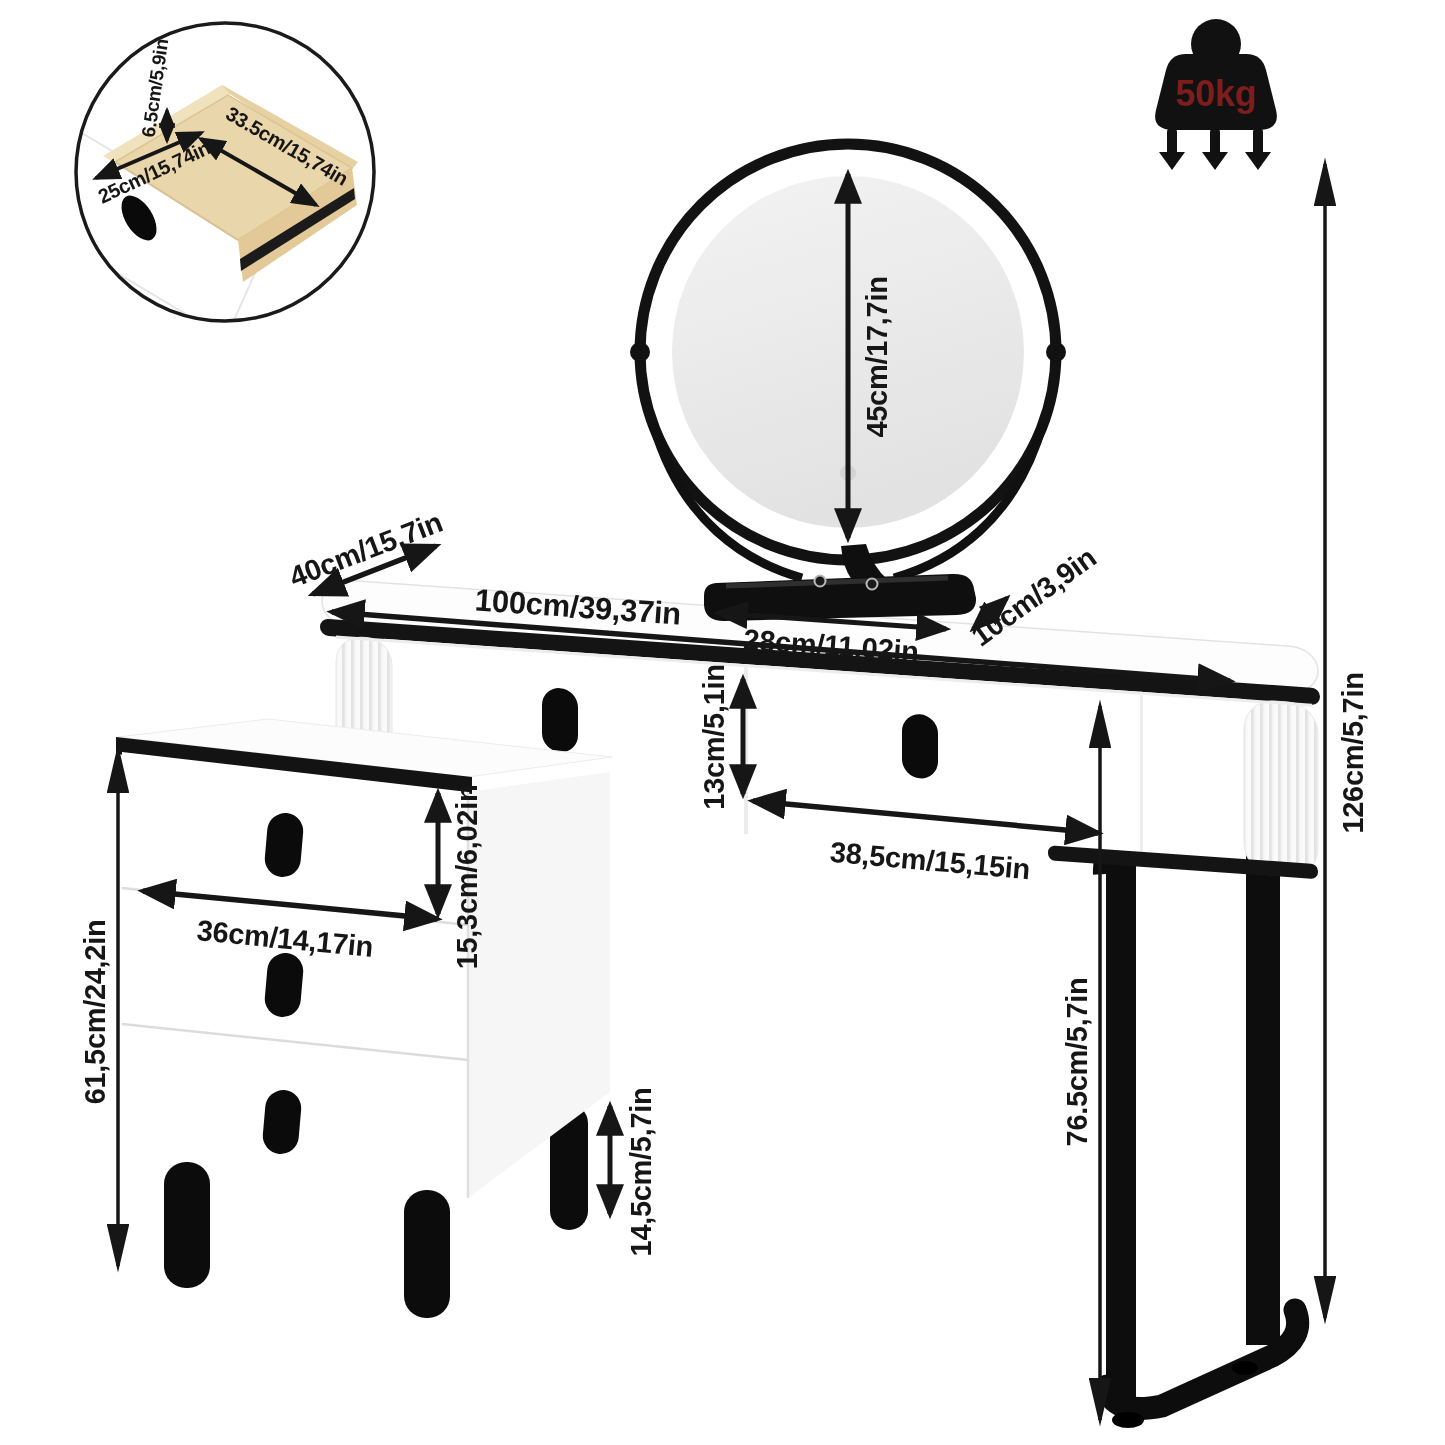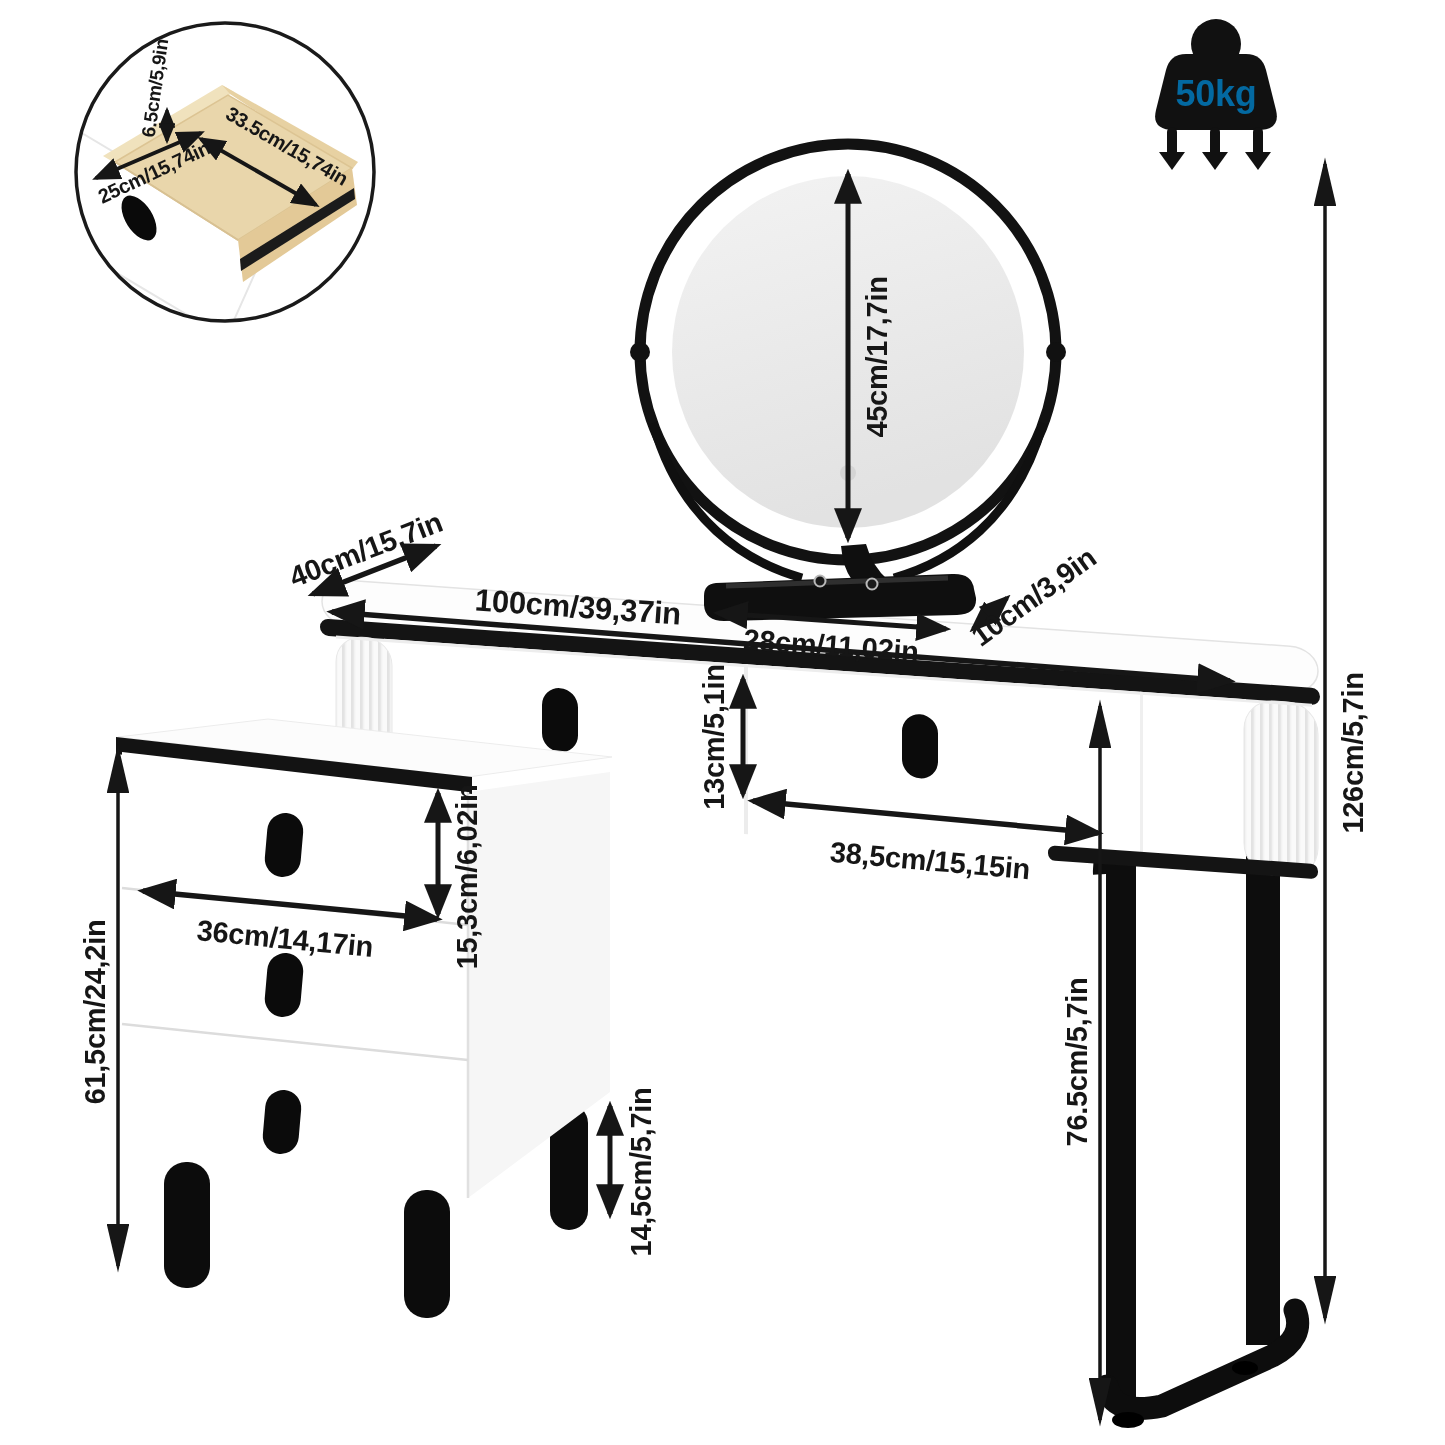--- a/index.html
+++ b/index.html
@@ -6,21 +6,21 @@
   .stage{
     position:relative;width:1445px;height:1445px;background:#ffffff;overflow:hidden;
     font-family:"Liberation Sans","DejaVu Sans",sans-serif;
   }
   .art{position:absolute;left:0;top:0;width:1445px;height:1445px;}
   .lbl{
     position:absolute;white-space:nowrap;color:#161616;font-weight:700;
     transform:translate(-50%,-50%) rotate(var(--r,0deg));
     font-size:var(--fs,29px);letter-spacing:-0.3px;line-height:1;
   }
-  .lbl.white{color:#0369a1;}
+  .lbl.white{color:#7f1d1d;}
 </style>
 </head>
 <body>
 
 <div class="stage">
 
 <svg class="art" viewBox="0 0 1445 1445" aria-hidden="true">
   <defs>
     <marker id="ah" viewBox="0 0 10 8" refX="8.5" refY="4" markerWidth="7" markerHeight="5.6" orient="auto-start-reverse">
       <path d="M0,0 L10,4 L0,8 Z" fill="#161616"></path>

